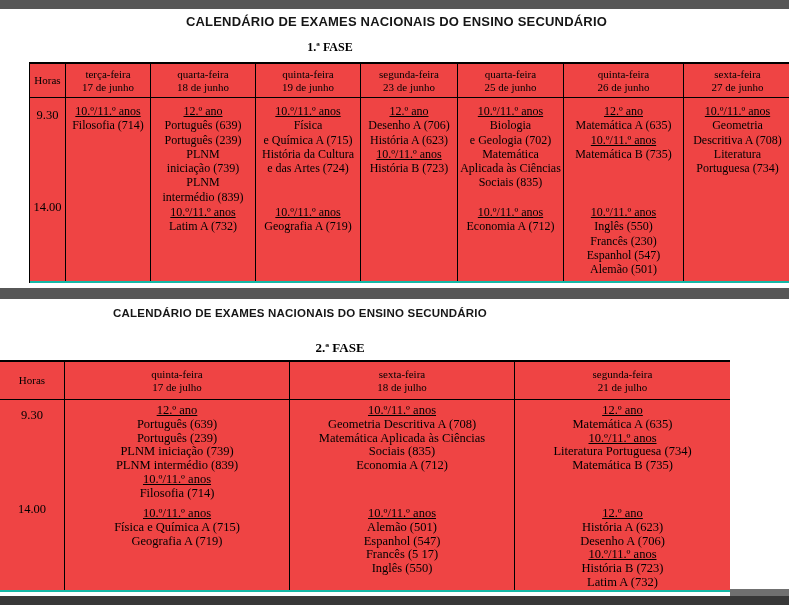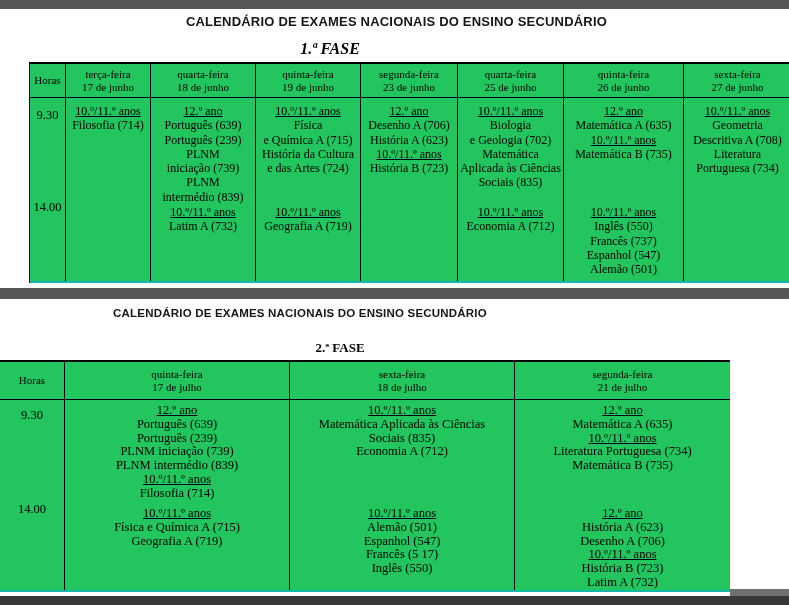--- a/index.html
+++ b/index.html
@@ -17,24 +17,24 @@
   .doc-title {
     position:absolute; font-family:"Liberation Sans", sans-serif;
     font-weight:bold; text-align:center; white-space:nowrap; color:#161616;
   }
   #title1 { top:14px; left:2px;  width:789px; font-size:13px; letter-spacing:.2px; }
   #title2 { top:307px; left:0;   width:600px; font-size:11.5px; letter-spacing:.2px; }
   .fase-label {
     position:absolute; font-weight:bold; text-align:center; white-space:nowrap;
     font-family:"Liberation Serif", serif;
   }
-  #fase1 { top:40px;  left:0; width:660px; font-size:16px;font-style:italic; }
+  #fase1 { top:40px;  left:0; width:660px; font-size:12px; }
   #fase2 { top:340px; left:40px; width:600px; font-size:13px; }
 
-  .extable { position:absolute; border-top:2px solid #000; background:#22c55e; }
+  .extable { position:absolute; border-top:2px solid #000; background:#ef4444; }
   #table1 { left:29px; top:62px;  width:761px; border-left:1px solid #000; }
   #table2 { left:0;    top:360px; width:730px; }
 
   .trow { display:flex; }
   .thead { border-bottom:1px solid #000; }
   #table1 .thead { height:34px; }
   #table2 .thead { height:38px; }
   .tbodyrow { border-bottom:2px solid #14b8a6; }
   #table1 .tbodyrow { height:185px; }
   #table2 .tbodyrow { height:192px; }
@@ -166,21 +166,21 @@
       <div class="cell bcell" style="width: 120px;">
         <div class="sess sess-m">
           <div class="ln grp">12.º ano</div>
           <div class="ln">Matemática A (635)</div>
           <div class="ln grp">10.º/11.º anos</div>
           <div class="ln">Matemática B (735)</div>
         </div>
         <div class="sess sess-a">
           <div class="ln grp">10.º/11.º anos</div>
           <div class="ln">Inglês (550)</div>
-          <div class="ln">Francês (737)</div>
+          <div class="ln">Francês (230)</div>
           <div class="ln">Espanhol (547)</div>
           <div class="ln">Alemão (501)</div>
         </div>
       </div>
       <div class="cell bcell" style="width: 107px;">
         <div class="sess sess-m">
           <div class="ln grp">10.º/11.º anos</div>
           <div class="ln">Geometria</div>
           <div class="ln">Descritiva A (708)</div>
           <div class="ln">Literatura</div>
@@ -229,20 +229,21 @@
         </div>
         <div class="sess sess-a">
           <div class="ln grp">10.º/11.º anos</div>
           <div class="ln">Física e Química A (715)</div>
           <div class="ln">Geografia A (719)</div>
         </div>
       </div>
       <div class="cell bcell" style="width: 225px;">
         <div class="sess sess-m">
           <div class="ln grp">10.º/11.º anos</div>
+          <div class="ln">Geometria Descritiva A (708)</div>
           <div class="ln">Matemática Aplicada às Ciências</div>
           <div class="ln">Sociais (835)</div>
           <div class="ln">Economia A (712)</div>
         </div>
         <div class="sess sess-a">
           <div class="ln grp">10.º/11.º anos</div>
           <div class="ln">Alemão (501)</div>
           <div class="ln">Espanhol (547)</div>
           <div class="ln">Francês (5 17)</div>
           <div class="ln">Inglês (550)</div>

